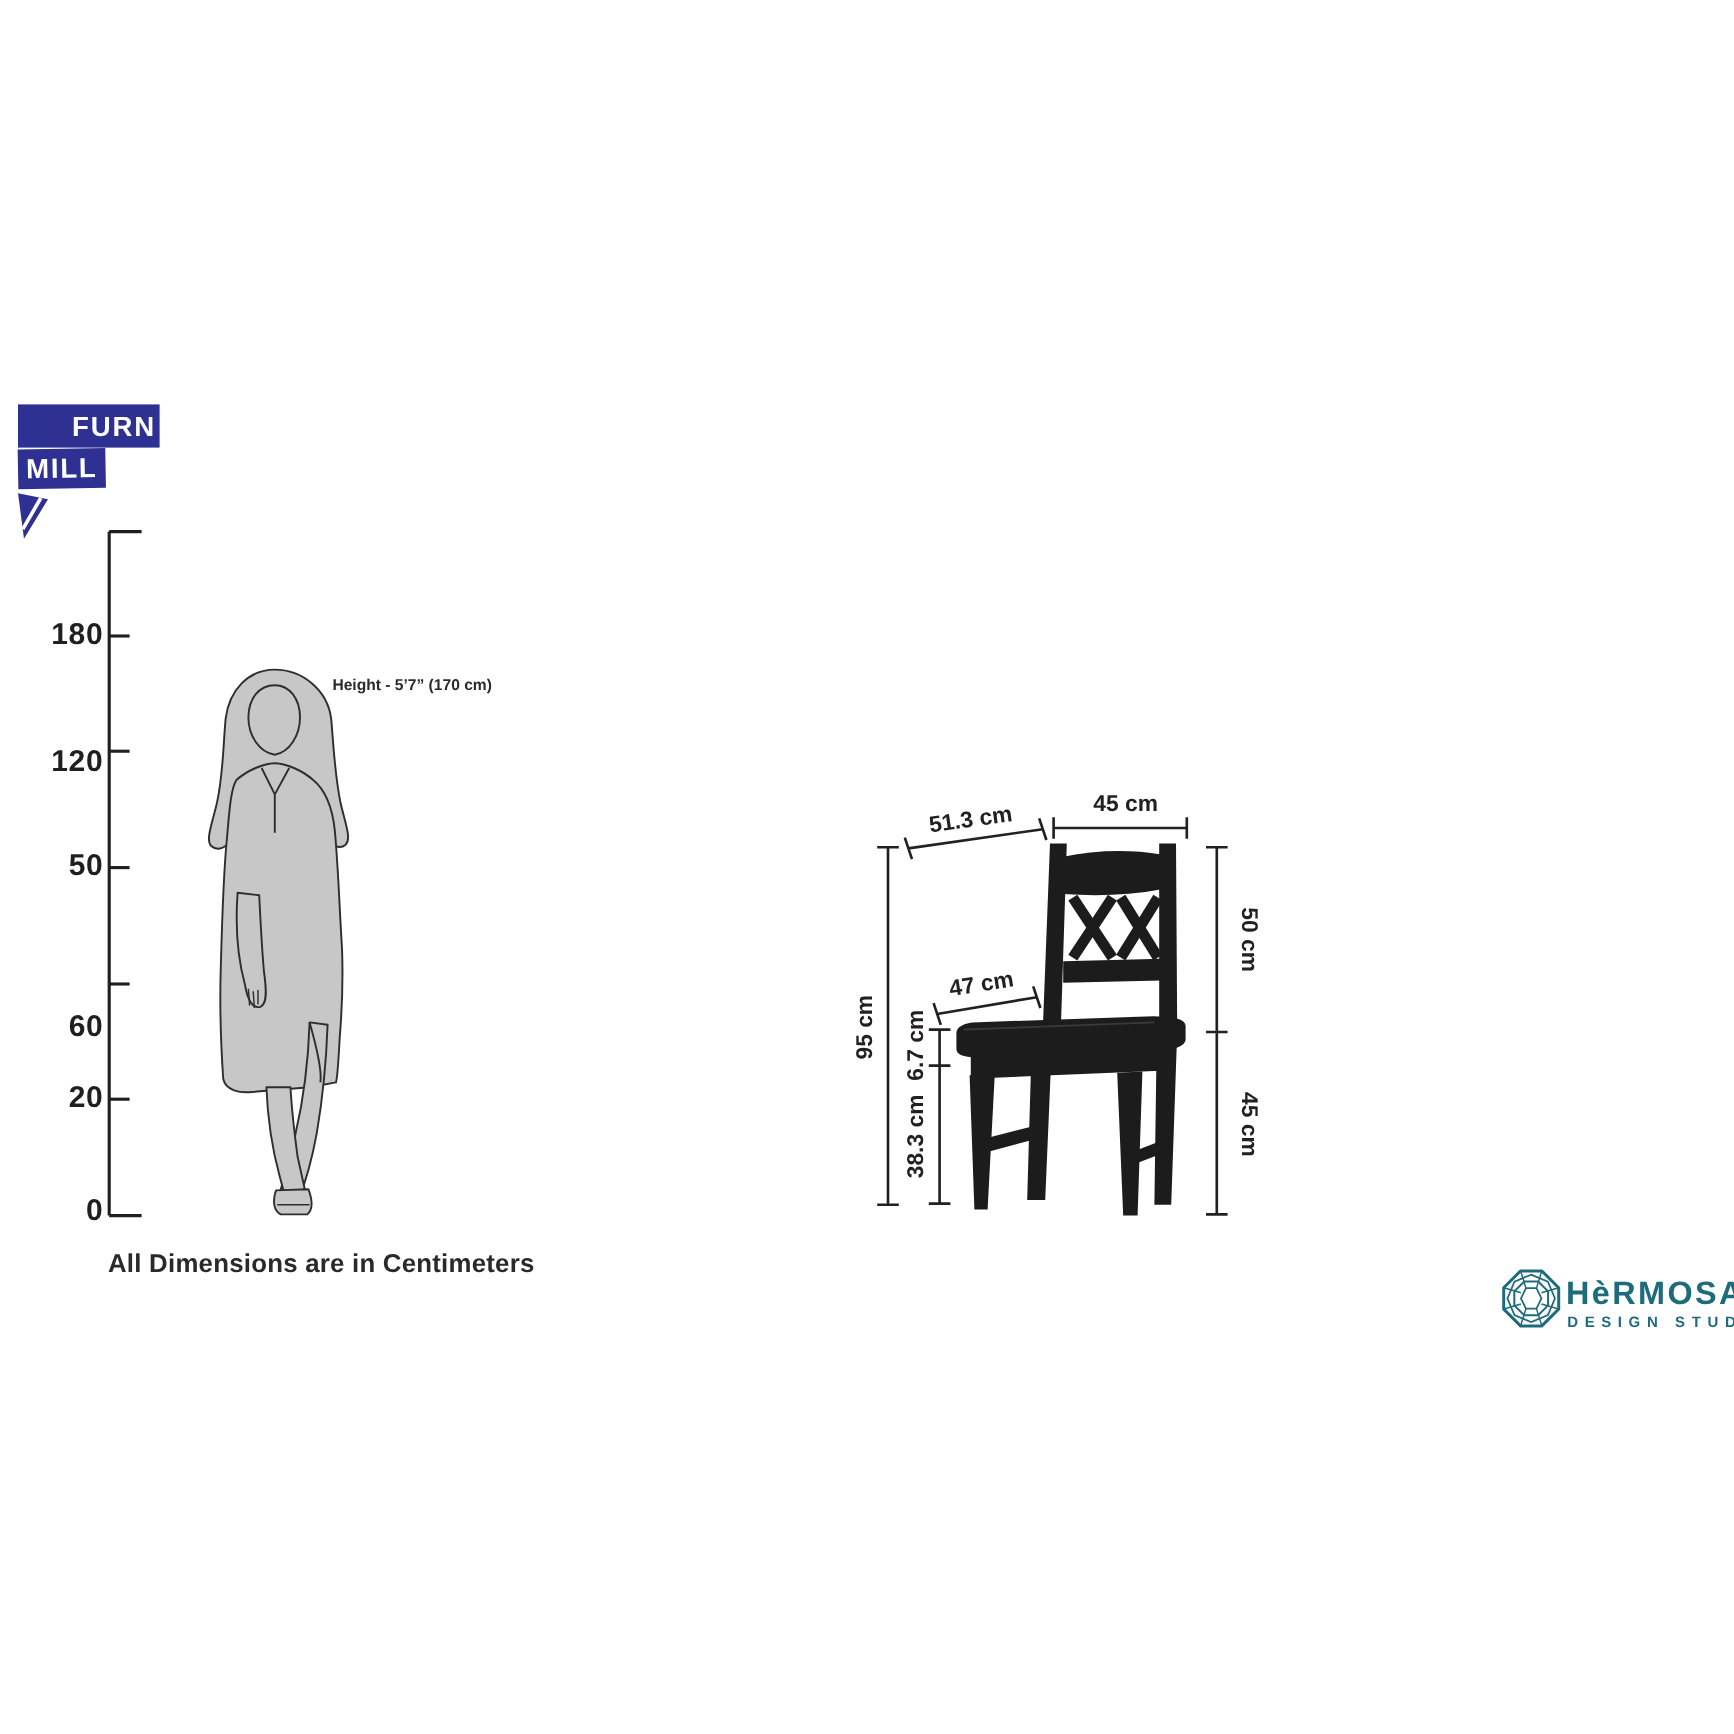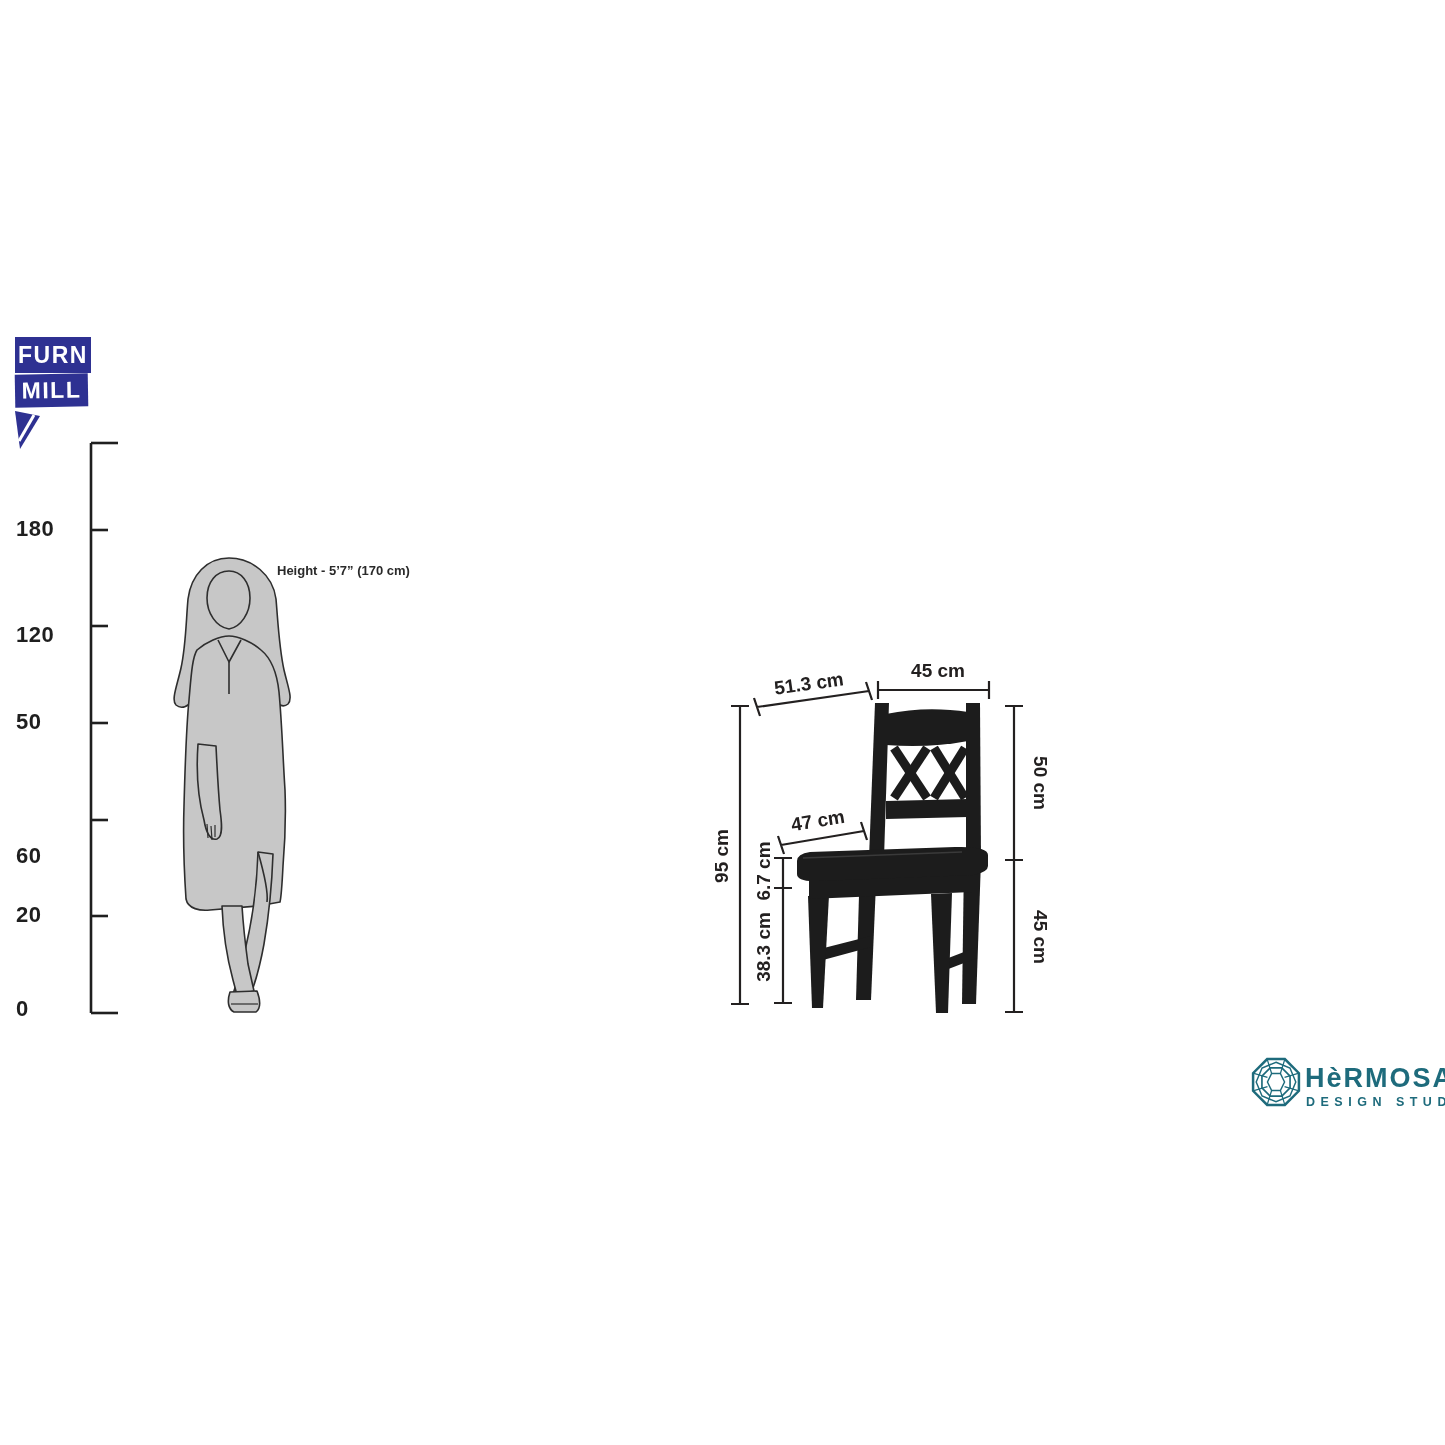--- a/index.html
+++ b/index.html
@@ -17,21 +17,21 @@
   }
   
   .dim{
     position:absolute;font-size:19px;font-weight:600;color:#232020;
     white-space:nowrap;transform:translate(-50%,-50%);
   }
   .dim.ccw{transform:translate(-50%,-50%) rotate(-90deg);}
   .dim.cw{transform:translate(-50%,-50%) rotate(90deg);}
   
   .tick-label{
-    position:absolute;width:70px;font-size:22px;font-weight:600;
+    position:absolute;width:70px;text-align:right;font-size:25px;font-weight:600;
     color:#1f1f1f;transform:translateY(-54%);letter-spacing:0.5px;
   }
   .height-note{
     position:absolute;font-size:13px;font-weight:700;color:#2a2a2a;white-space:nowrap;
   }
   .footer-note{
     position:absolute;font-size:21.5px;font-weight:700;color:#2a2a2a;letter-spacing:0.2px;white-space:nowrap;
   }
   
   .hermosa-name{
@@ -40,21 +40,21 @@
   .hermosa-tagline{
     position:absolute;font-size:12.5px;font-weight:600;color:#1E6B7C;letter-spacing:5.5px;white-space:nowrap;
   }
 </style>
 </head>
 <body>
 
 <div id="canvas">
 
   <div>
-    <div class="fm-box" style="left:15px;top:337px;width:76px;height:36px;">FURN</div>
+    <div class="fm-box" style="left:15px;top:337px;width:76px;height:36px;padding-left:42px;">FURN</div>
     <div class="fm-box" style="left:15px;top:374px;width:73px;height:33px;transform:rotate(-1deg);">MILL</div>
     <svg class="abs" style="left:10px;top:408px;" width="40" height="45" viewBox="0 0 40 45">
       <polygon points="5,3 30,8 10,41" fill="#2E3192"></polygon>
       <line x1="24" y1="7" x2="9" y2="33" stroke="#ffffff" stroke-width="3"></line>
     </svg>
   </div>
 
   <svg class="abs" style="left:0;top:0;" width="1445" height="1445" viewBox="0 0 1445 1445">
 
     <g stroke="#1f1f1f" stroke-width="2.6" fill="none">
@@ -156,20 +156,21 @@
     <div class="tick-label" style="left:16px;top:530px;">180</div>
     <div class="tick-label" style="left:16px;top:626px;margin-top:10px;">120</div>
     <div class="tick-label" style="left:16px;top:723px;">50</div>
     <div class="tick-label" style="left:16px;top:820px;margin-top:37px;">60</div>
     <div class="tick-label" style="left:16px;top:916px;">20</div>
     <div class="tick-label" style="left:16px;top:1010px;">0</div>
   </div>
 
   <div class="height-note" style="left:277px;top:563px;">Height - 5’7” (170 cm)</div>
 
+  <div class="footer-note" style="left:90px;top:1041px;">All Dimensions are in Centimeters</div>
 
   <div>
     <div class="dim" style="left:809px;top:684px;transform:translate(-50%,-50%) rotate(-8deg);">51.3 cm</div>
     <div class="dim" style="left:938px;top:671px;">45 cm</div>
     <div class="dim cw" style="left:1040px;top:783px;">50 cm</div>
     <div class="dim cw" style="left:1040px;top:937px;">45 cm</div>
     <div class="dim ccw" style="left:722px;top:856px;">95 cm</div>
     <div class="dim ccw" style="left:764px;top:871px;">6.7 cm</div>
     <div class="dim ccw" style="left:764px;top:947px;">38.3 cm</div>
     <div class="dim" style="left:818px;top:821px;transform:translate(-50%,-50%) rotate(-9deg);">47 cm</div>

